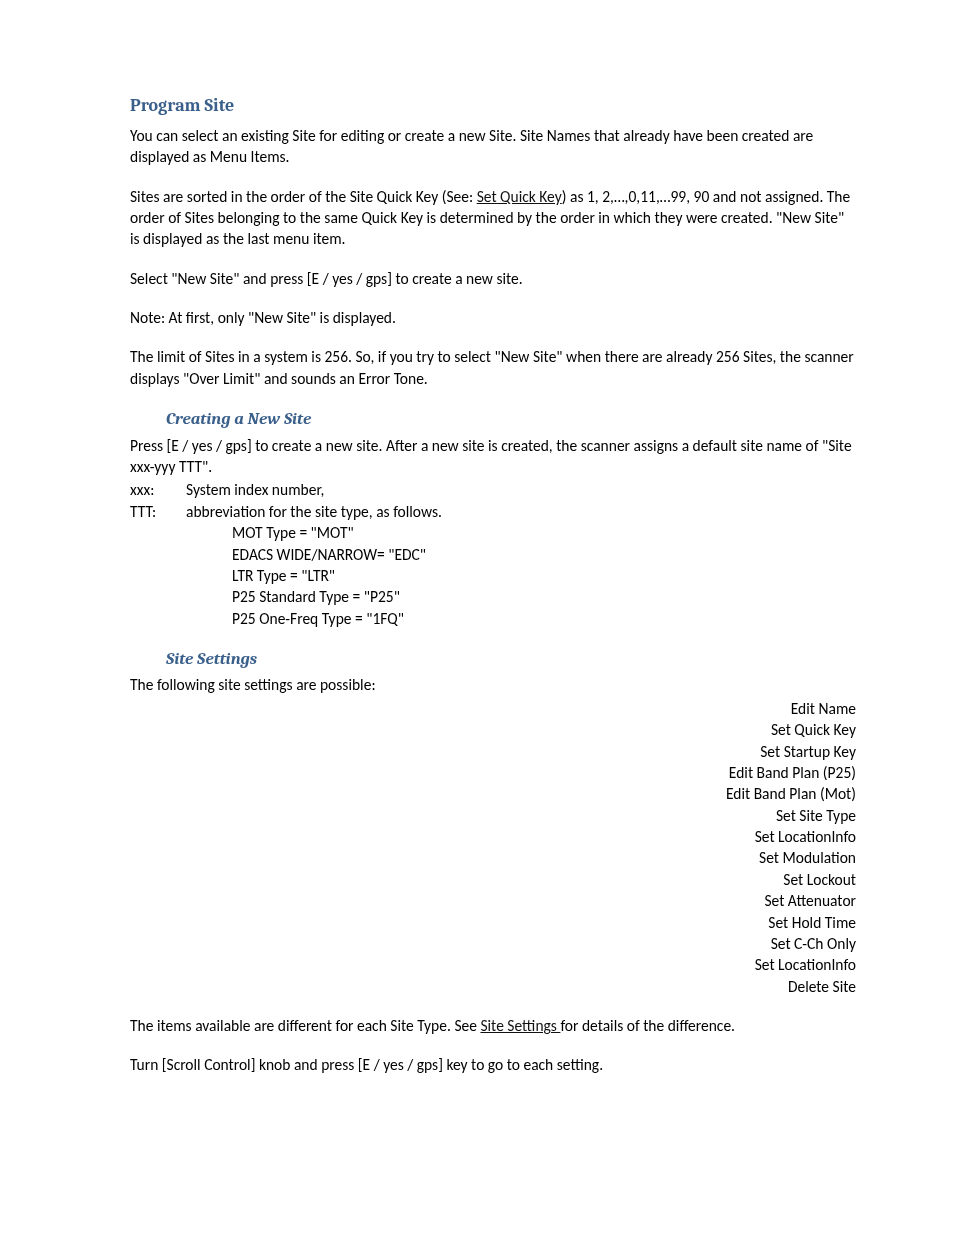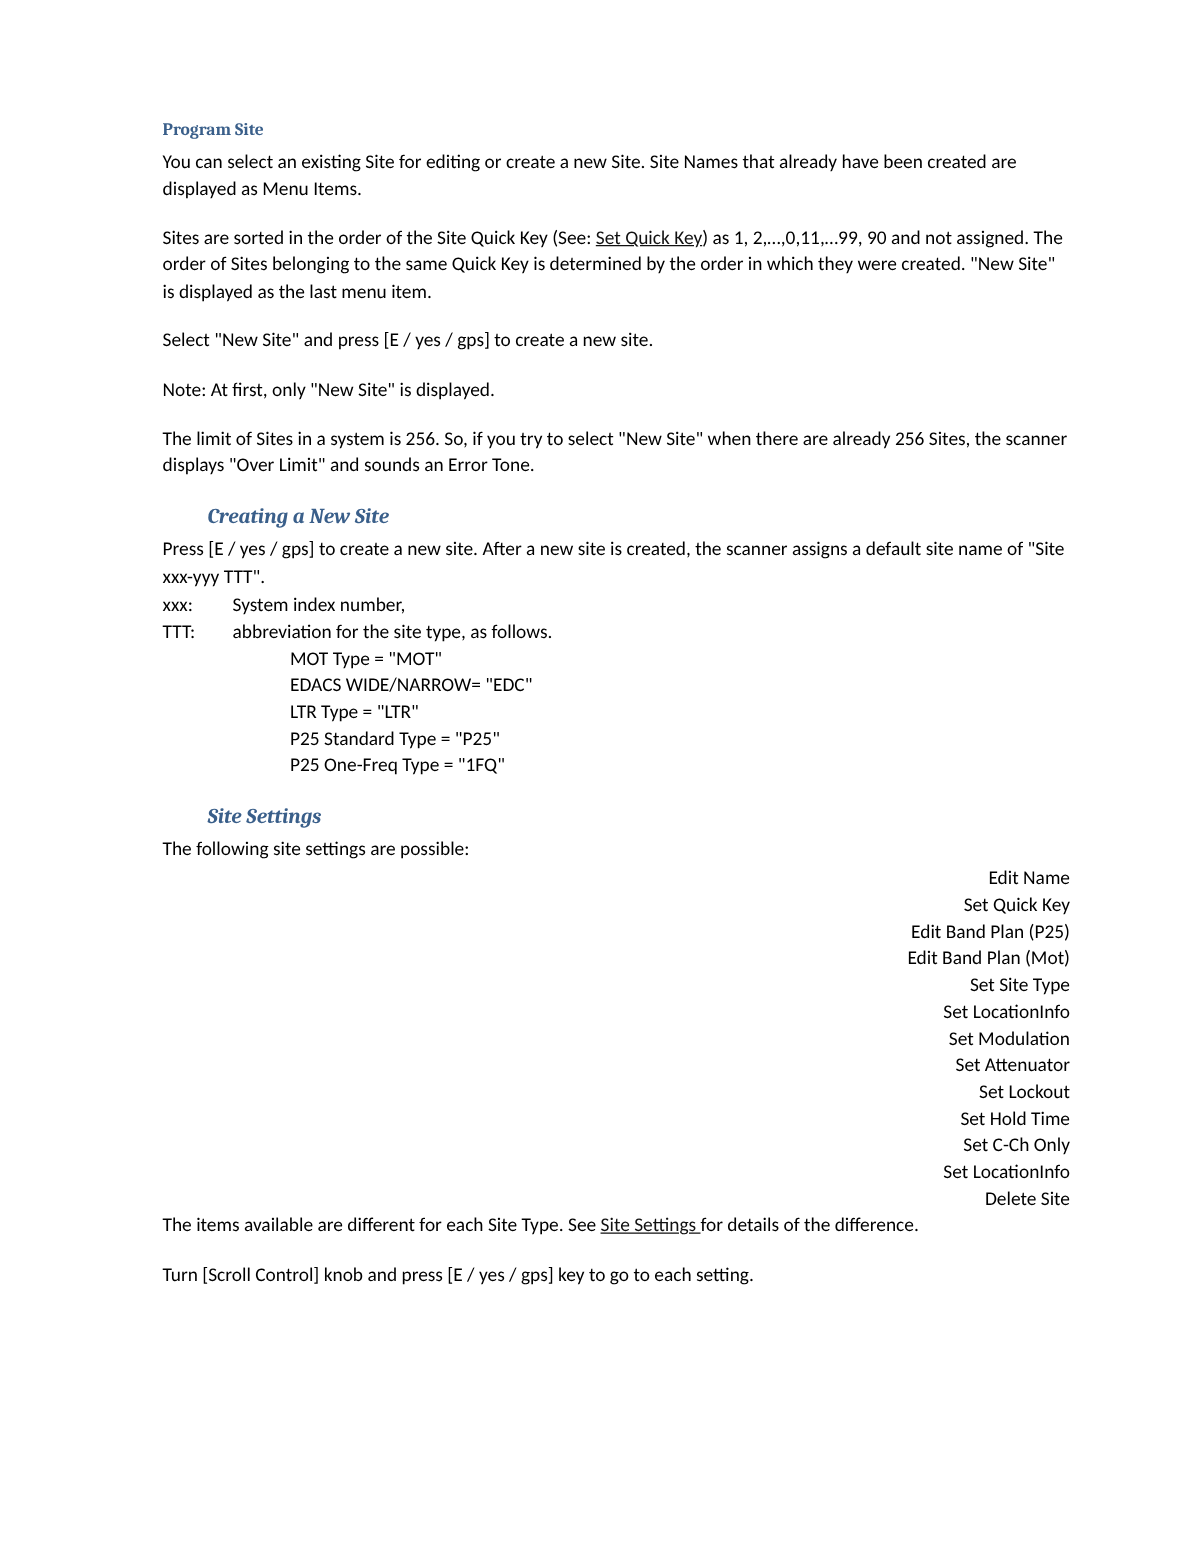--- a/index.html
+++ b/index.html
@@ -8,21 +8,21 @@
       font-family: Calibri, "Segoe UI", Arial, sans-serif;
       color: #000;
       padding: 94px 98px 94px 130px;
       font-size: 15.5px;
       line-height: 1.38;
     }
     .h1 {
       font-family: Cambria, Georgia, "Times New Roman", serif;
       color: #3a5f8a;
       font-weight: 700;
-      font-size: 14px;
+      font-size: 18px;
       margin-bottom: 6px;
     }
     .h2 {
       font-family: Cambria, Georgia, "Times New Roman", serif;
       color: #3a5f8a;
       font-weight: 700;
       font-style: italic;
       font-size: 17px;
       margin-top: 18px;
       margin-bottom: 4px;
@@ -78,30 +78,31 @@
   <div class="list-line">P25 One-Freq Type = "1FQ"</div>
 </div>
 
 <div class="h2">Site Settings</div>
 
 <p class="tight">The following site settings are possible:</p>
 
 <div class="indent-settings">
   <div class="list-line">Edit Name</div>
   <div class="list-line">Set Quick Key</div>
+  <div class="list-line">Set Startup Key</div>
   <div class="list-line">Edit Band Plan (P25)</div>
   <div class="list-line">Edit Band Plan (Mot)</div>
   <div class="list-line">Set Site Type</div>
   <div class="list-line">Set LocationInfo</div>
   <div class="list-line">Set Modulation</div>
+  <div class="list-line">Set Lockout</div>
   <div class="list-line">Set Attenuator</div>
-  <div class="list-line">Set Lockout</div>
   <div class="list-line">Set Hold Time</div>
   <div class="list-line">Set C-Ch Only</div>
   <div class="list-line">Set LocationInfo</div>
   <div class="list-line">Delete Site</div>
 </div>
 
-<p style="">
+<p style="margin-top:18px;">
   <span>The items available are different for each Site Type. See </span><span class="ref">Site Settings </span><span> for details of the difference.</span>
 </p>
 
 <p>Turn [Scroll Control] knob and press [E / yes / gps] key to go to each setting.</p>
 
 </body></html>

